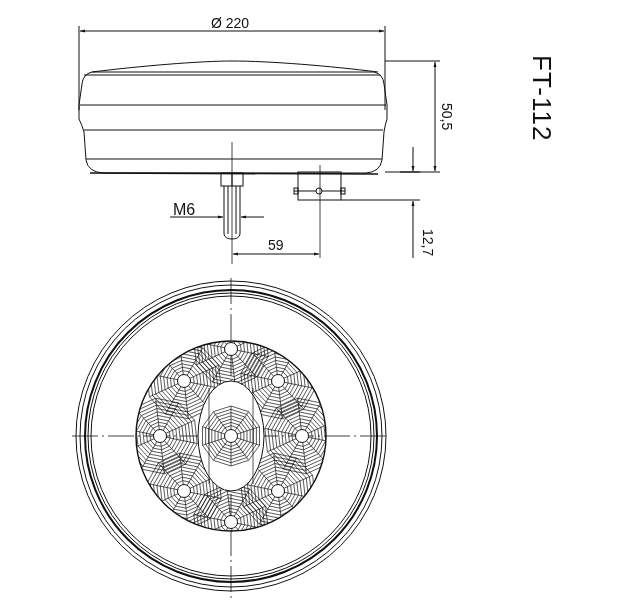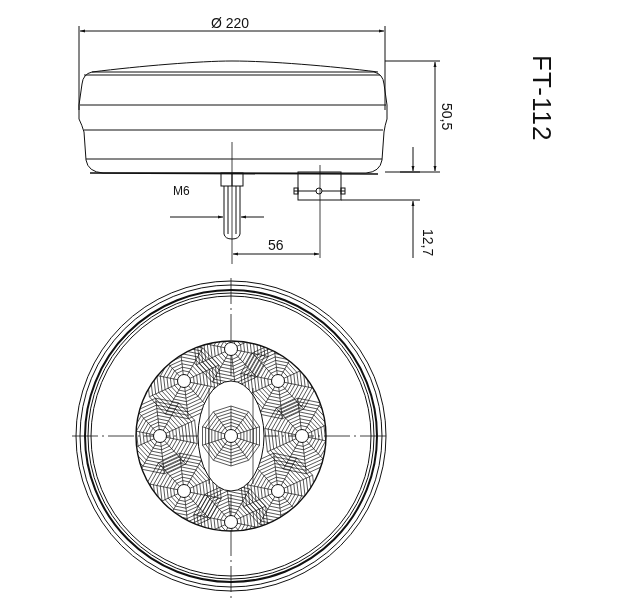--- a/index.html
+++ b/index.html
@@ -268,16 +268,16 @@
         <circle cx="184" cy="491" r="6.5" fill="#fff" stroke="#111" stroke-width="1"></circle>
         <circle cx="278" cy="491" r="6.5" fill="#fff" stroke="#111" stroke-width="1"></circle>
         <circle cx="231" cy="522" r="6.5" fill="#fff" stroke="#111" stroke-width="1"></circle>
         <circle cx="231" cy="436" r="6.5" fill="#fff" stroke="#111" stroke-width="1"></circle>
       </g>
   </g>
 </svg>
 
 <div class="lbl" style="left:211px; top:16px; font-size:14px;">Ø 220</div>
 <div class="lbl rot" style="left:454px; top:103px; font-size:14px;">50,5</div>
-<div class="lbl" style="left:173px; top:185px; font-size:12px;">M6</div>
-<div class="lbl" style="left:268px; top:238px; font-size:14px;">56</div>
+<div class="lbl" style="left:173px; top:202px; font-size:16px;">M6</div>
+<div class="lbl" style="left:268px; top:238px; font-size:14px;">59</div>
 <div class="lbl rot" style="left:435px; top:229px; font-size:14px;">12,7</div>
 <div class="model" style="left:557px; top:55px;">FT-112</div>
 
 </body></html>

